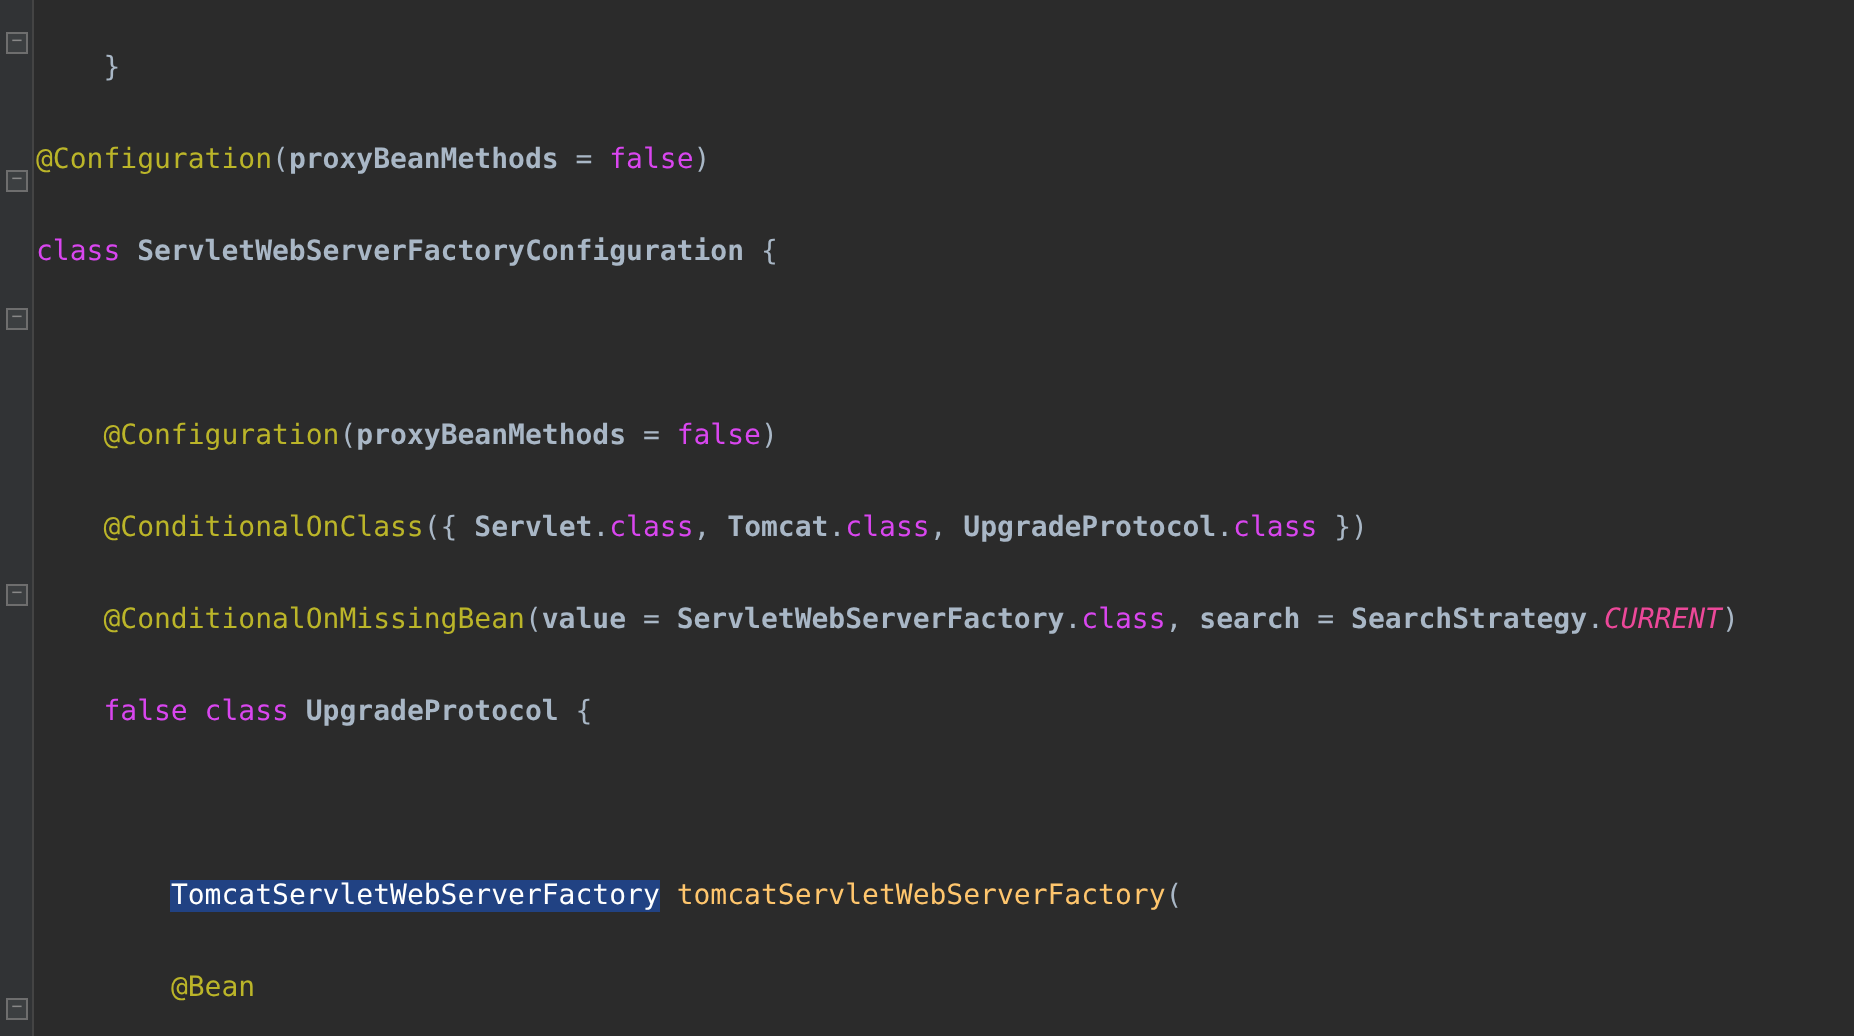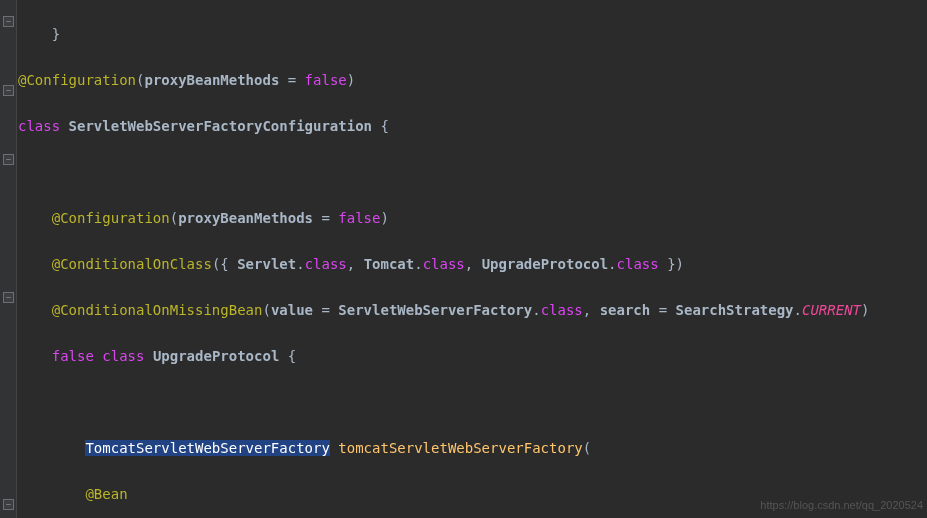--- a/index.html
+++ b/index.html
@@ -89,14 +89,13 @@
 
 
 
 
 
 
 
 
 
 
-<div class="watermark">https://blog.csdn.net/qq_2020524</div>
 </div>
 
 </body></html>

